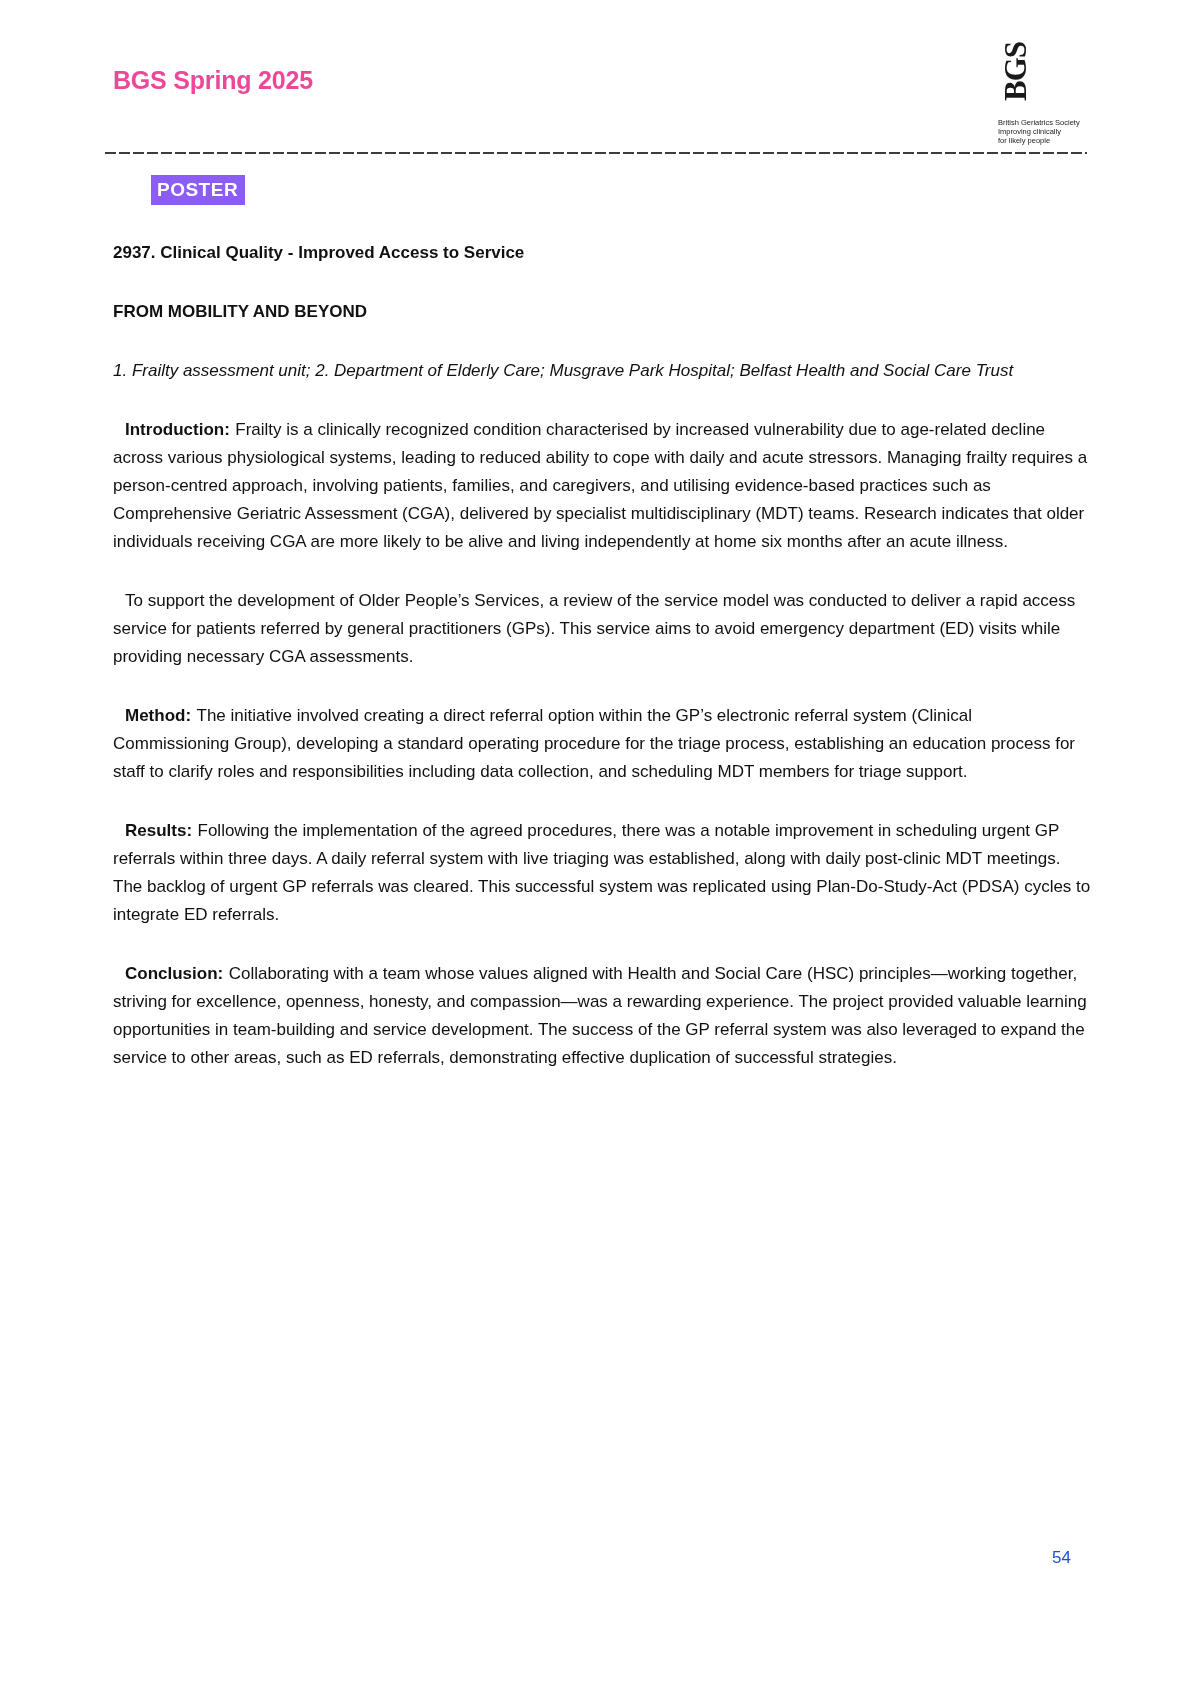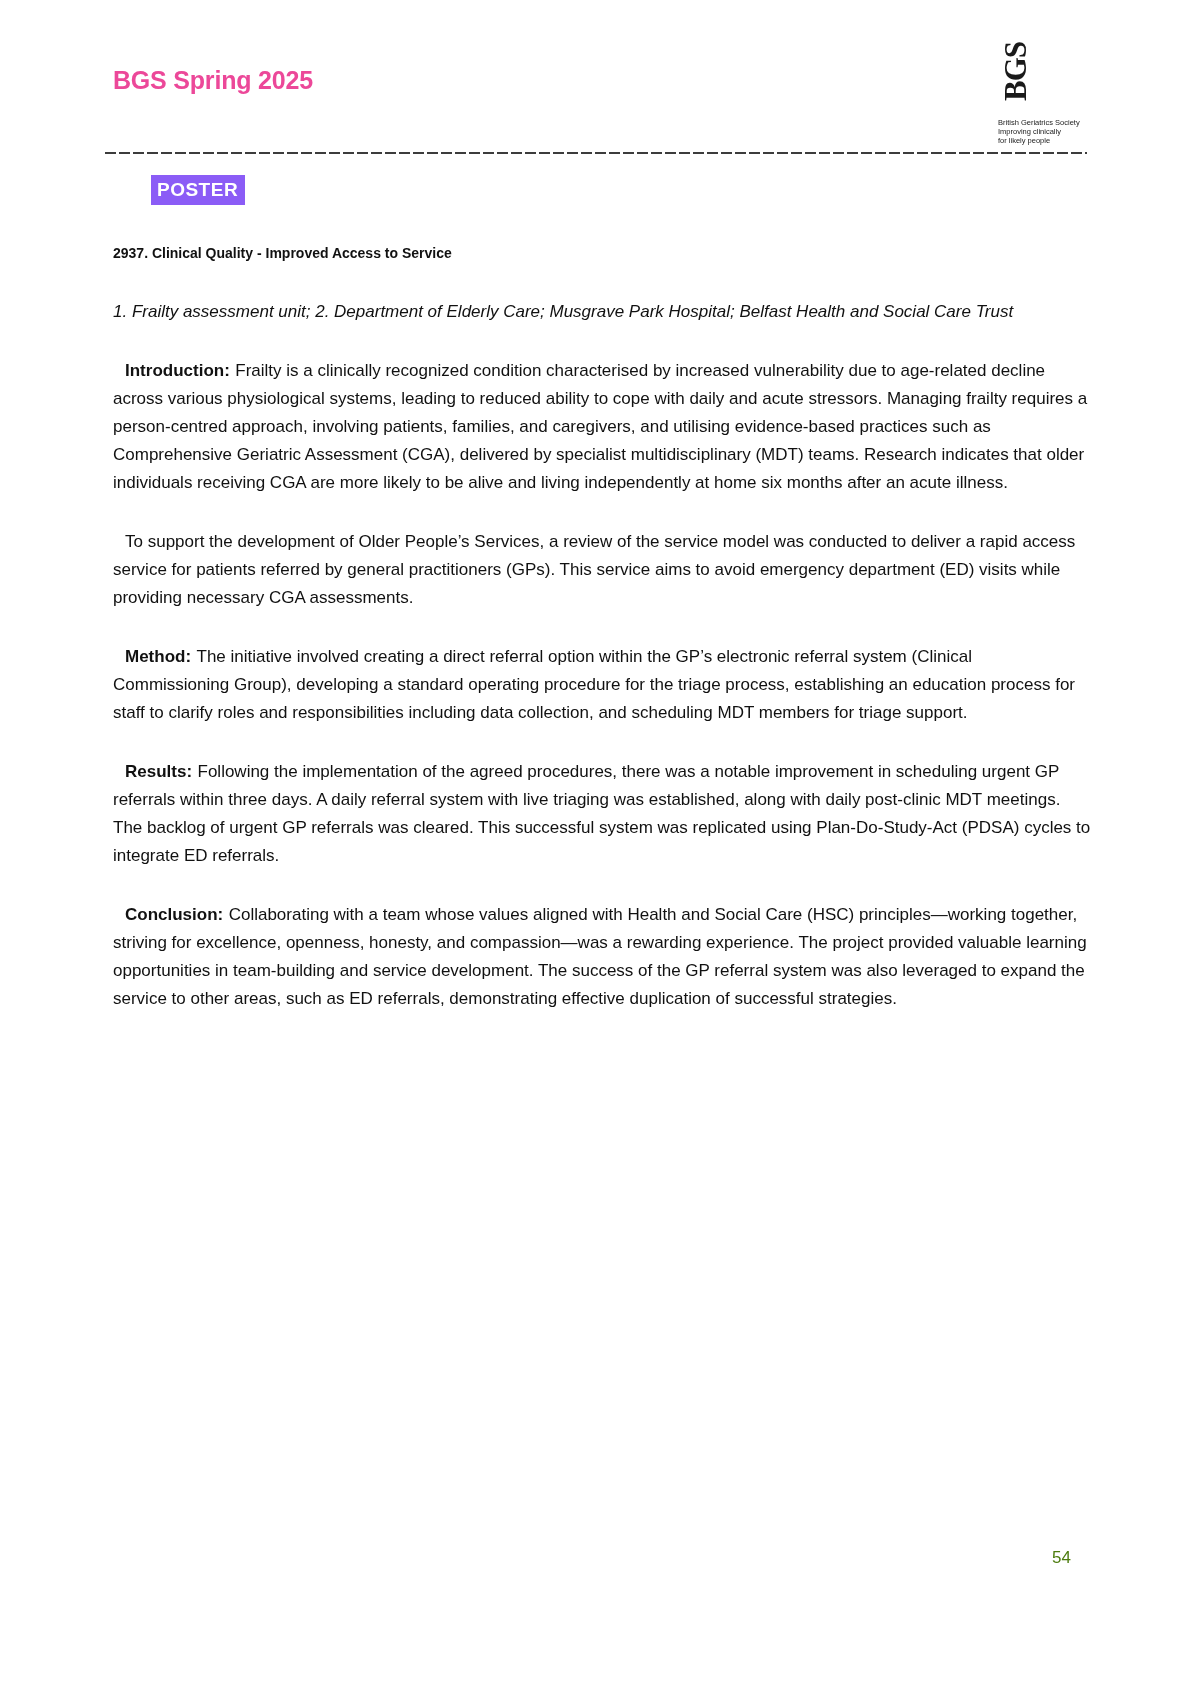--- a/index.html
+++ b/index.html
@@ -82,21 +82,21 @@
   
   .content {
     position: absolute;
     left: 113px;
     top: 239px;
     width: 978px;
     font-size: 17px;
     line-height: 28px;
   }
   .abstract-number {
-    font-size: 14px;
+    font-size: 17px;
     font-weight: bold;
     margin-bottom: 31px;
   }
   .abstract-title {
     font-size: 17px;
     font-weight: bold;
     margin-bottom: 31px;
   }
   .authors { margin-bottom: 31px; }
   .affiliation {
@@ -106,21 +106,21 @@
   .para { margin-bottom: 31px; }
   .plabel { font-weight: bold; margin-left: 12px; }
   .plabel:not(:empty) { margin-right: 0.32em; }
 
   
   .page-number {
     position: absolute;
     left: 1052px;
     top: 1548px;
     font-size: 17px;
-    color: #4d7c0f;
+    color: #1d4ed8;
   }
 </style>
 </head>
 <body>
 
 <div class="doc-title">BGS Spring 2025</div>
 
 <div class="logo">
   <div class="logo-mark">
     <span class="logo-bgs">BGS</span>
@@ -132,20 +132,21 @@
   </div>
 </div>
 
 <div class="divider"></div>
 
 <div class="badge">POSTER</div>
 
 <div class="content">
   <div class="abstract-number">2937. Clinical Quality - Improved Access to Service</div>
 
+  <div class="abstract-title">FROM MOBILITY AND BEYOND</div>
 
   <div class="authors">
   </div>
 
   <div class="affiliation">1. Frailty assessment unit; 2. Department of Elderly Care; Musgrave Park Hospital; Belfast Health and Social Care Trust</div>
 
   <p class="para">
     <span class="plabel">Introduction:</span><span>Frailty is a clinically recognized condition characterised by increased vulnerability due to age-related decline across various physiological systems, leading to reduced ability to cope with daily and acute stressors. Managing frailty requires a person-centred approach, involving patients, families, and caregivers, and utilising evidence-based practices such as Comprehensive Geriatric Assessment (CGA), delivered by specialist multidisciplinary (MDT) teams. Research indicates that older individuals receiving CGA are more likely to be alive and living independently at home six months after an acute illness.</span>
   </p>
 

